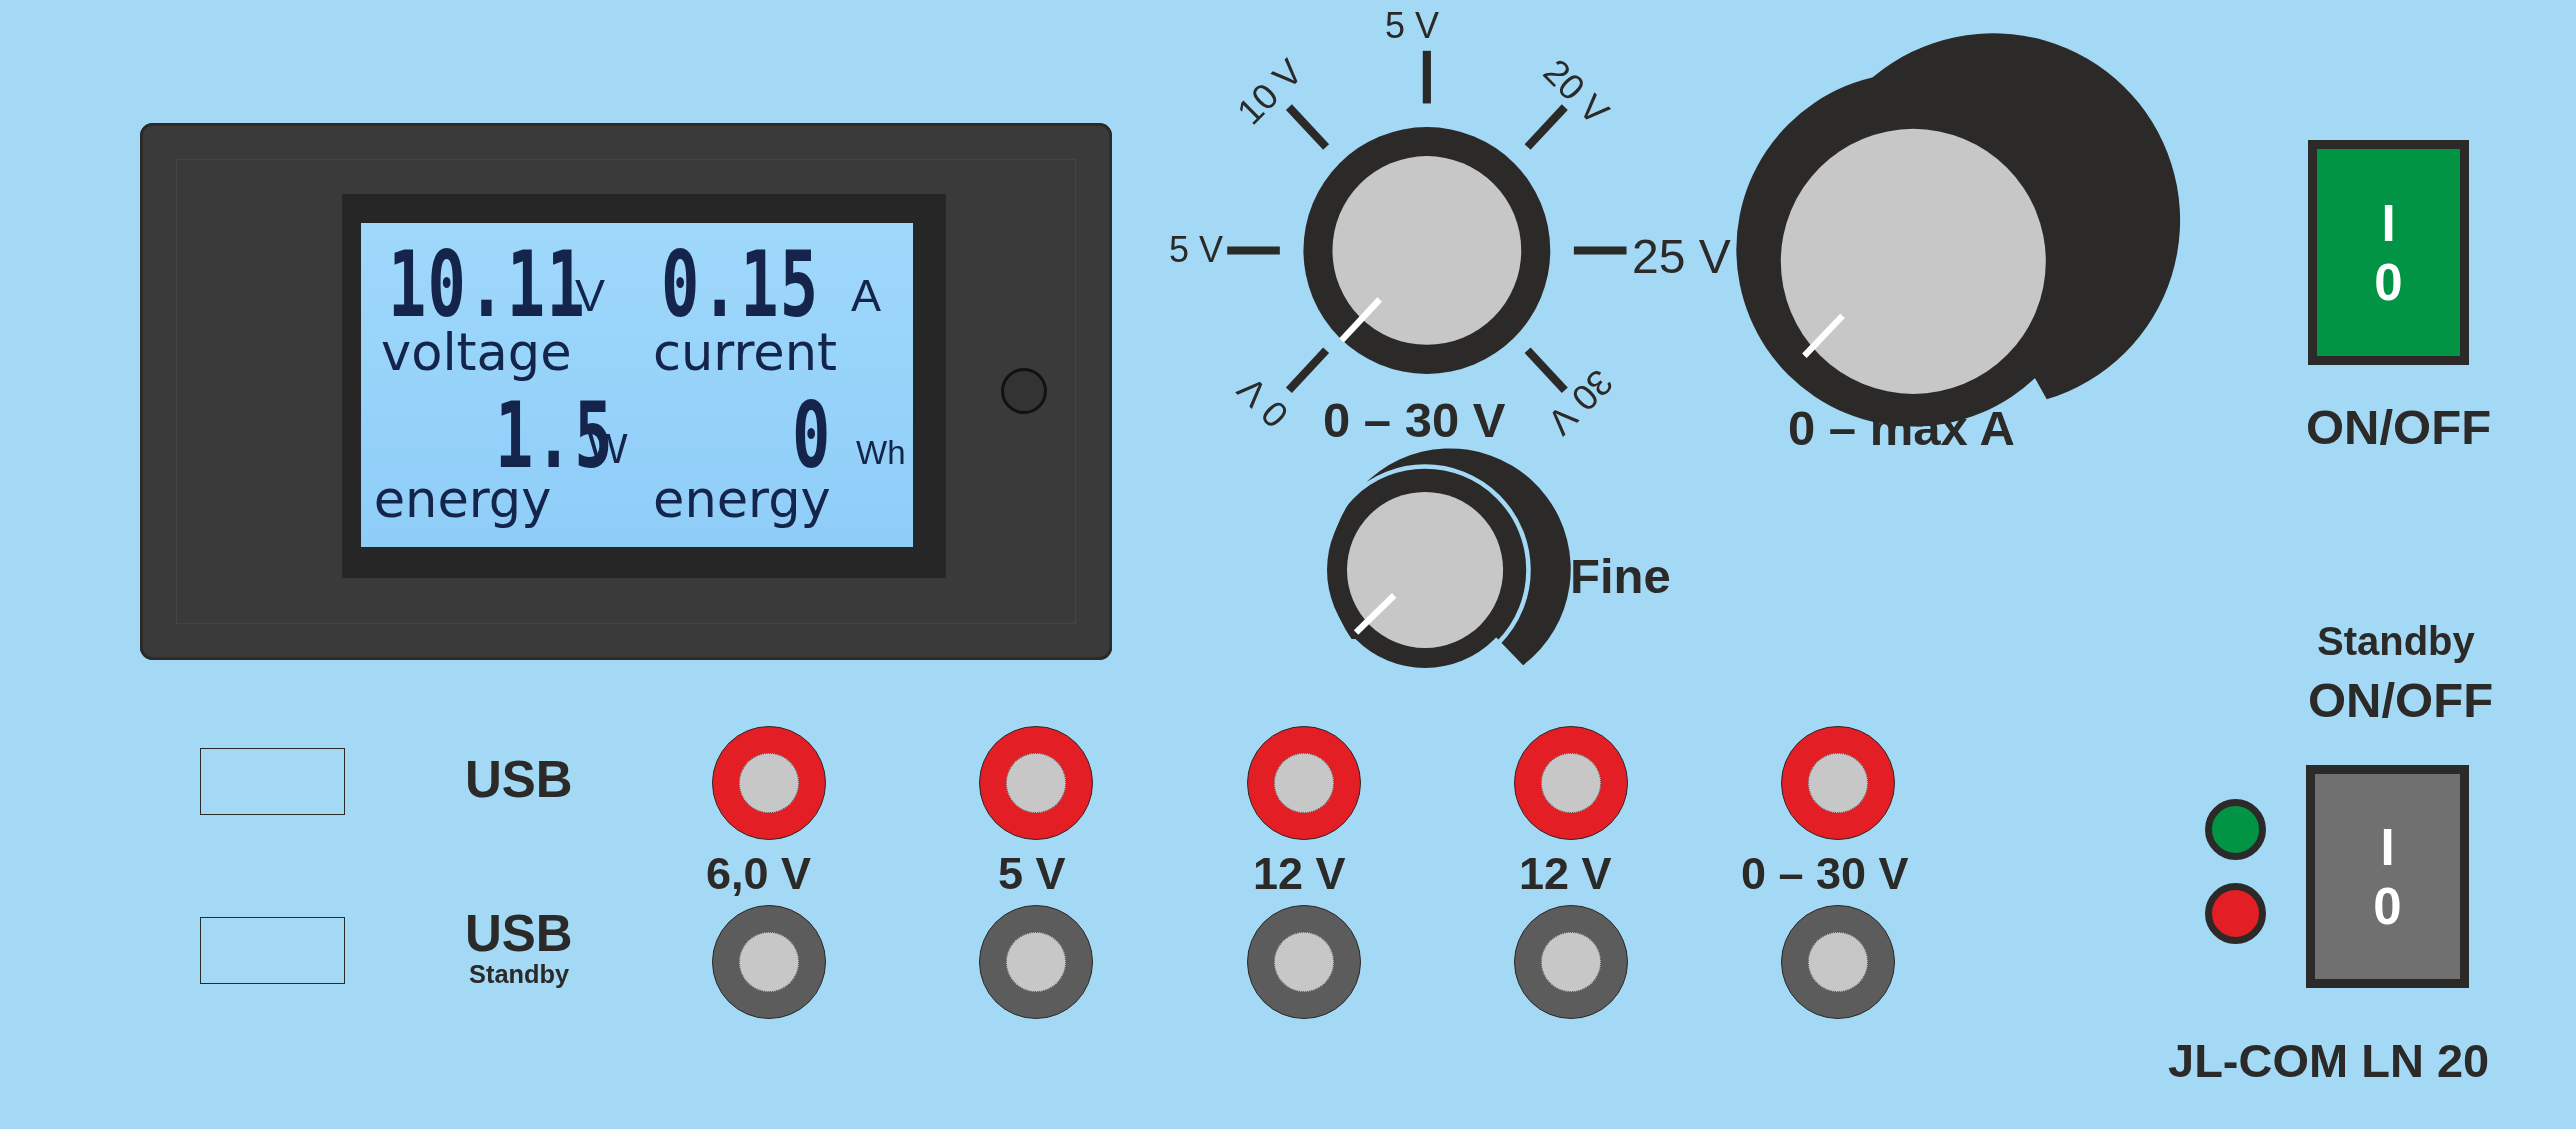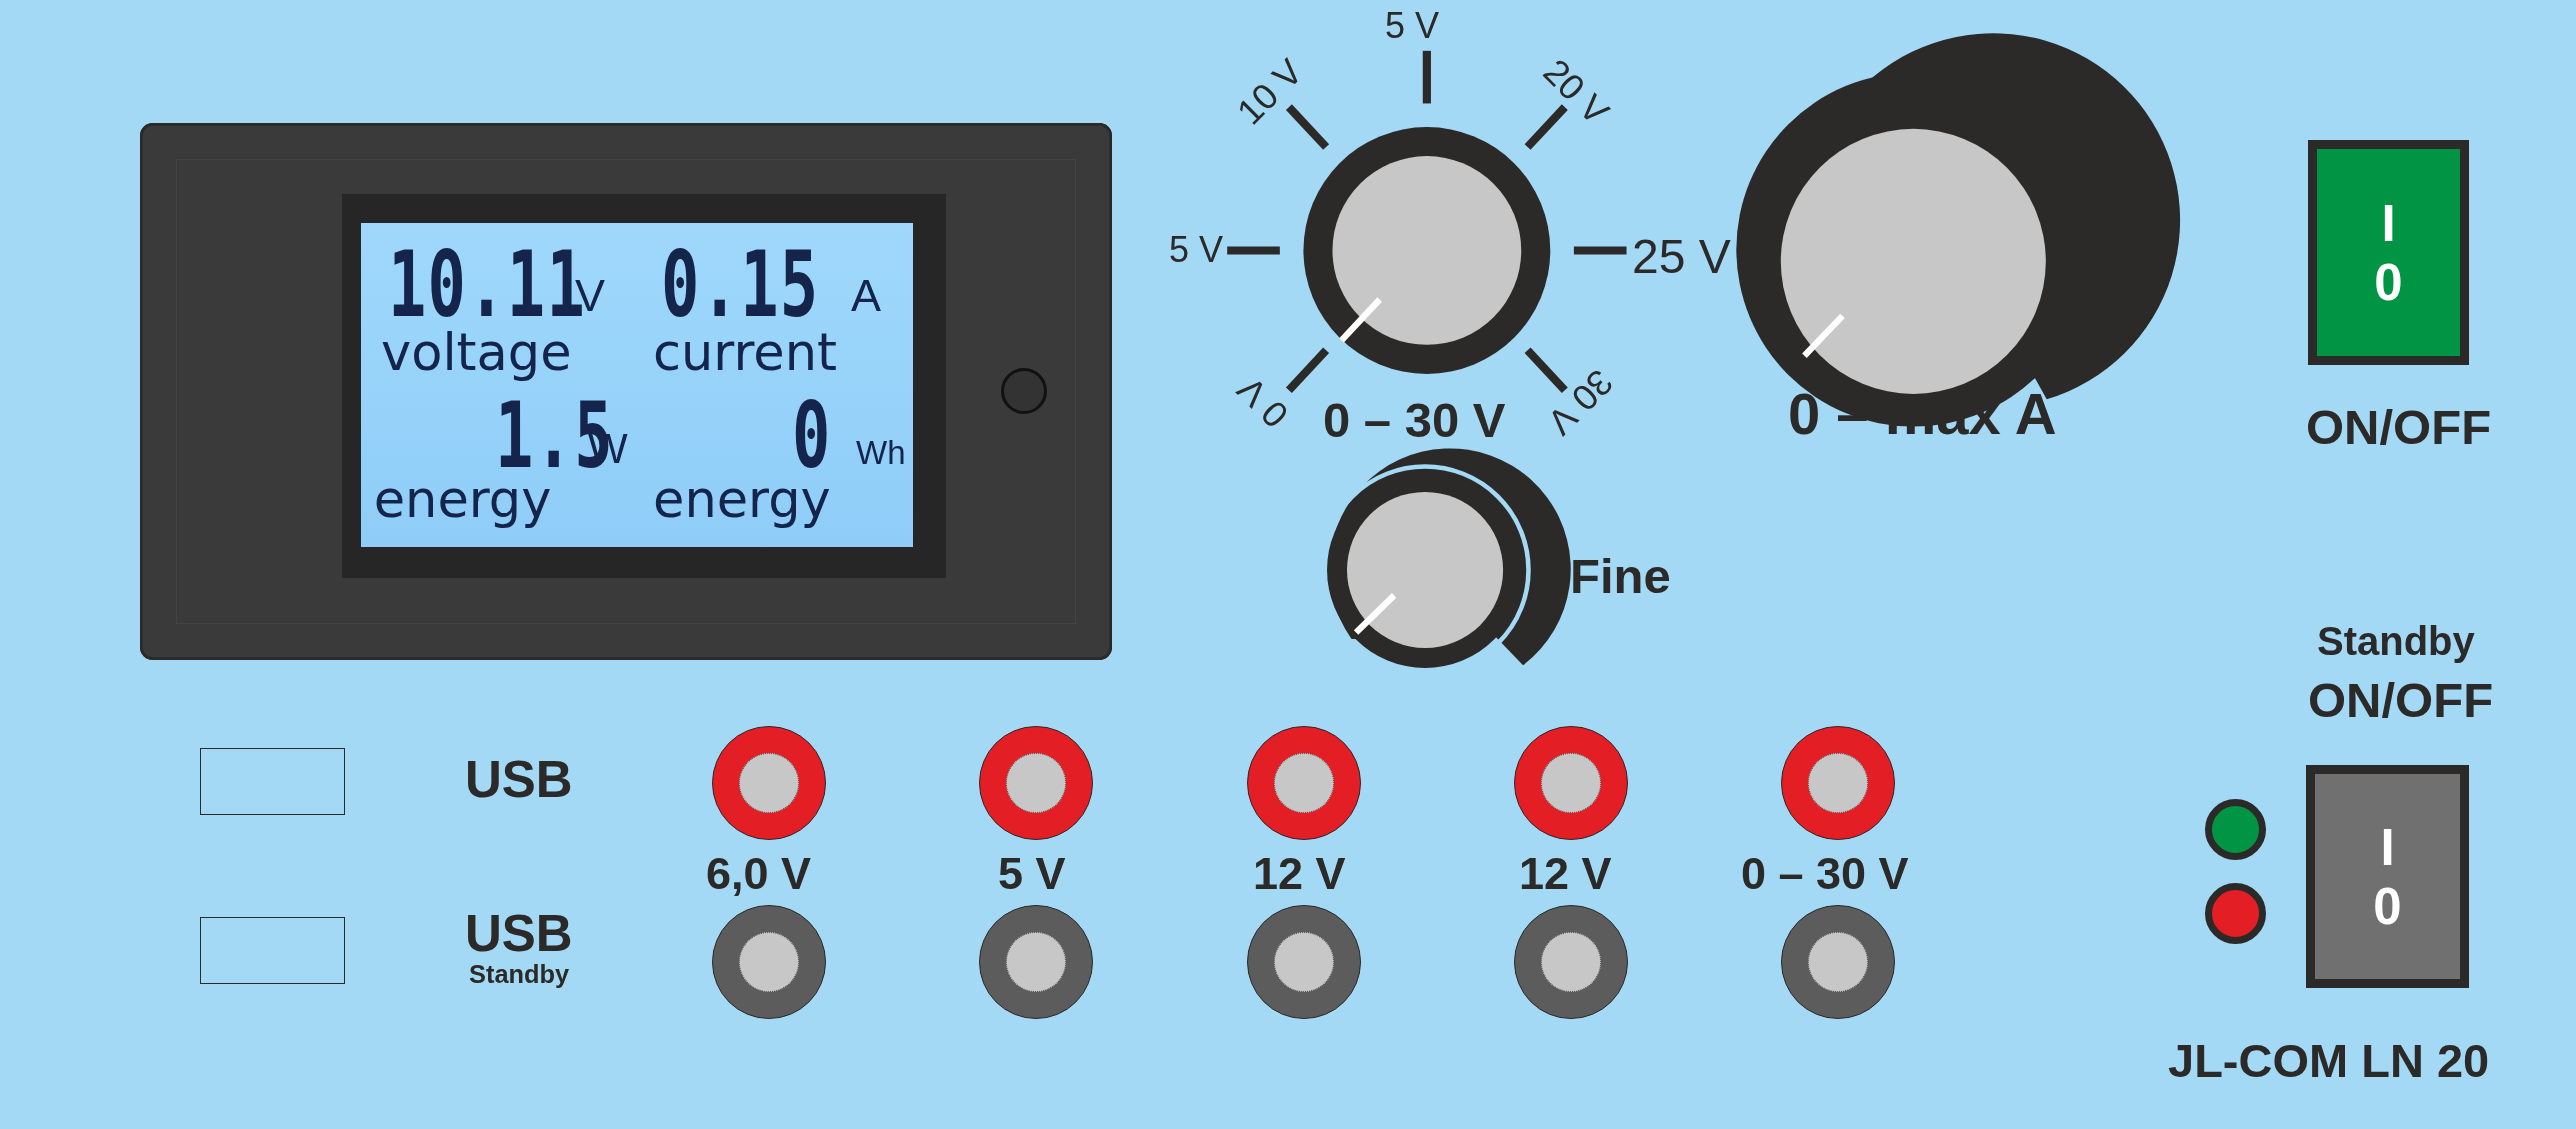--- a/index.html
+++ b/index.html
@@ -81,21 +81,21 @@
 
 <div class="lbl" style="left:1385px;top:5.4px;font-size:36px;font-weight:normal;">5 V</div>
 <div class="lbl" style="left:1233px;top:71px;font-size:36px;font-weight:normal;transform:rotate(-45deg);">10 V</div>
 <div class="lbl" style="left:1539px;top:71px;font-size:36px;font-weight:normal;transform:rotate(45deg);">20 V</div>
 <div class="lbl" style="left:1169px;top:229px;font-size:36px;font-weight:normal;">5 V</div>
 <div class="lbl" style="left:1632px;top:229px;font-size:48px;font-weight:normal;">25 V</div>
 <div class="lbl" style="left:1236px;top:381px;font-size:36px;font-weight:normal;transform:rotate(-135deg);">0 V</div>
 <div class="lbl" style="left:1543px;top:381px;font-size:36px;font-weight:normal;transform:rotate(135deg);">30 V</div>
 
 <div class="lbl" style="left:1323px;top:392px;font-size:49px;">0 – 30 V</div>
-<div class="lbl" style="left:1788px;top:380px;font-size:58px;">0 – max A</div>
+<div class="lbl" style="left:1788px;top:400px;font-size:49px;">0 – max A</div>
 <div class="lbl" style="left:1570px;top:548px;font-size:49px;">Fine</div>
 
 <div class="switch" style="left:2308px;top:140px;width:161px;height:225px;">
   <div class="rocker" style="background:#009444;font-size:51px;">
     <span>I</span>
     <span>0</span>
   </div>
 </div>
 <div class="lbl" style="left:2306px;top:399px;font-size:49px;">ON/OFF</div>
 

